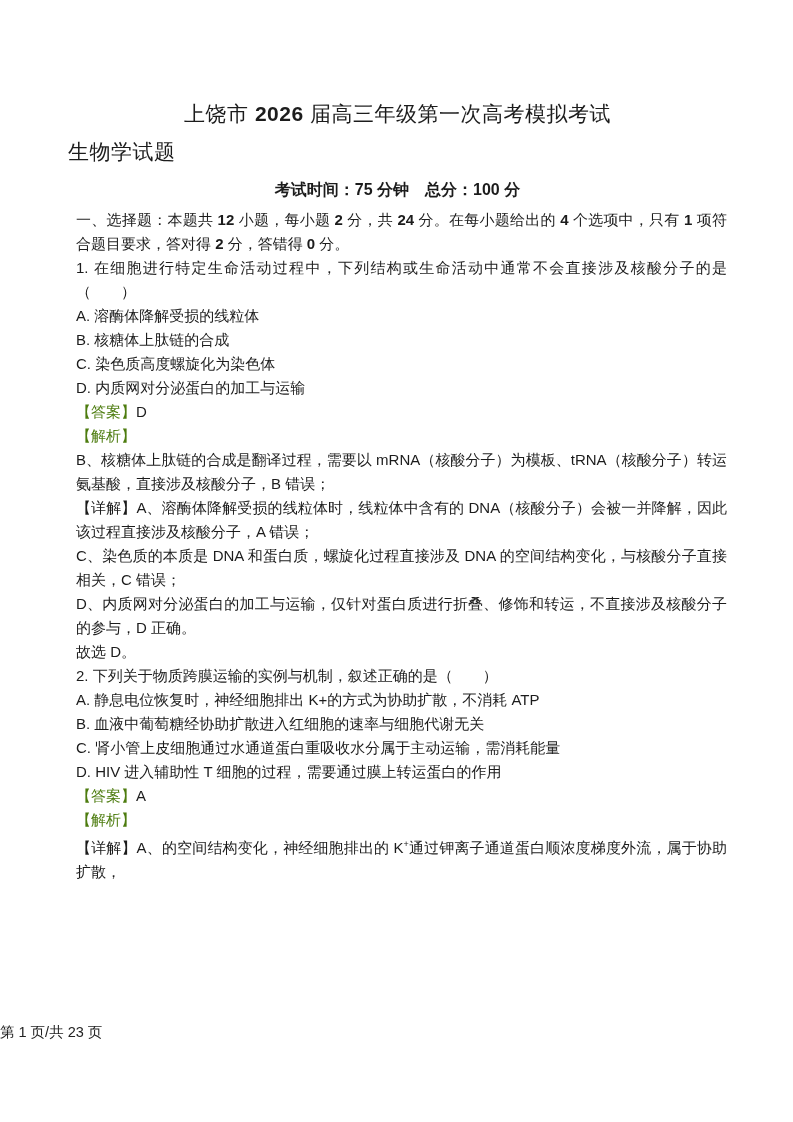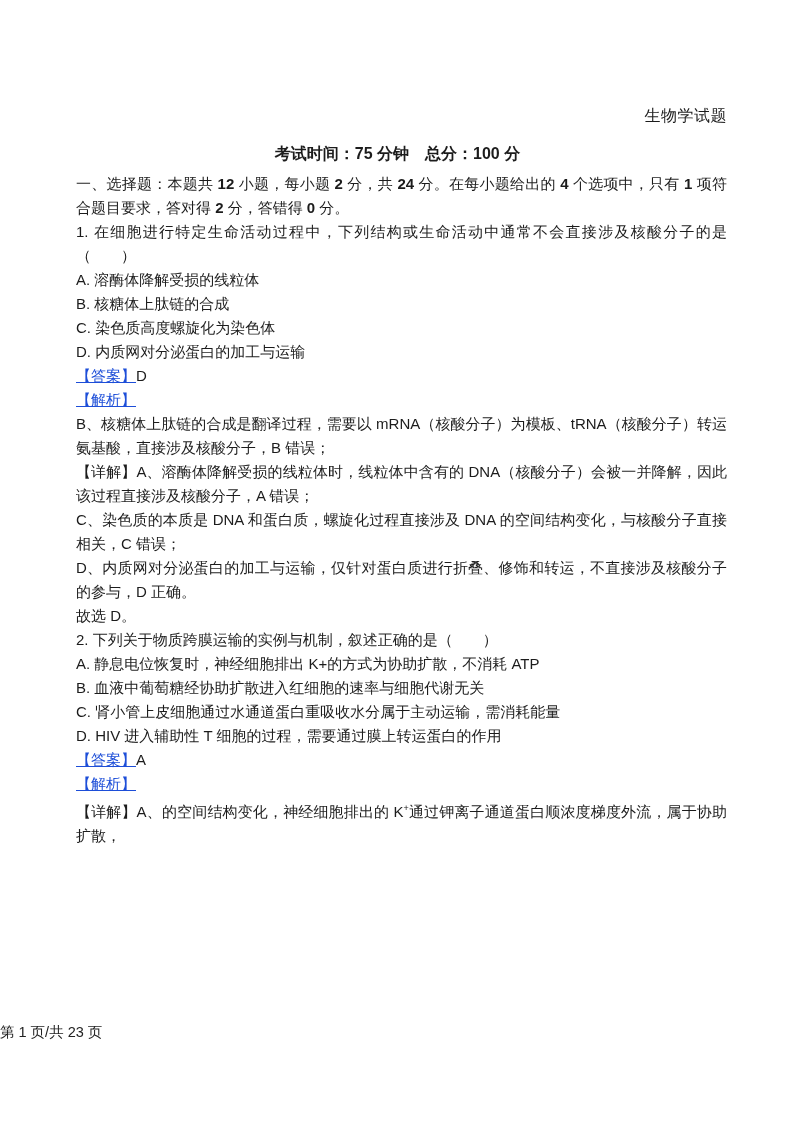--- a/index.html
+++ b/index.html
@@ -20,57 +20,58 @@
   }
   .para { margin: 0; }
   .p-title {
     text-align: center;
     font-size: 21px;
     line-height: 36px;
     font-weight: 400;
     letter-spacing: 0.5px;
   }
   .p-subtitle {
-    text-align: right;
-    font-size: 16px;
+    text-align: left;
+    font-size: 21px;
     line-height: 40px;
     font-weight: 400;
     letter-spacing: 0.5px;
   }
   .p-info {
     text-align: center;
     font-size: 16px;
     line-height: 36px;
     font-weight: 700;
   }
   .p-body {
     text-align: justify;
     font-size: 15px;
     line-height: 24px;
     margin-left: 8px;
   }
   .b { font-weight: 700; }
-  .blue { color: #1d4ed8; text-decoration: underline; }
+  .blue { color: #4d7c0f; }
   .sup { font-size: 9px; vertical-align: 6px; }
   .footer {
     position: absolute;
     left: 0;
     right: 0;
     top: 1020px;
     text-align: left;
     font-size: 14.5px;
     line-height: 24px;
     color: #222222;
   }
 </style>
 </head>
 <body>
 
 <div class="page">
   <div id="content">
+      <div class="para p-title"><span>上饶市 </span><span class="b">2026</span><span> 届高三年级第一次高考模拟考试</span></div>
       <div class="para p-subtitle"><span>生物学试题</span></div>
       <div class="para p-info"><span>考试时间：</span><span>75</span><span> 分钟　总分：</span><span>100</span><span> 分</span></div>
       <div class="para p-body"><span>一、选择题：本题共 </span><span class="b">12</span><span> 小题，每小题 </span><span class="b">2</span><span> 分，共 </span><span class="b">24</span><span> 分。在每小题给出的 </span><span class="b">4</span><span> 个选项中，只有 </span><span class="b">1</span><span> 项符合题目要求，答对得 </span><span class="b">2</span><span> 分，答错得 </span><span class="b">0</span><span> 分。</span></div>
       <div class="para p-body"><span>1. 在细胞进行特定生命活动过程中，下列结构或生命活动中通常不会直接涉及核酸分子的是（　　）</span></div>
       <div class="para p-body"><span>A. 溶酶体降解受损的线粒体</span></div>
       <div class="para p-body"><span>B. 核糖体上肽链的合成</span></div>
       <div class="para p-body"><span>C. 染色质高度螺旋化为染色体</span></div>
       <div class="para p-body"><span>D. 内质网对分泌蛋白的加工与运输</span></div>
       <div class="para p-body"><span class="blue">【答案】</span><span>D</span></div>
       <div class="para p-body"><span class="blue">【解析】</span></div>

